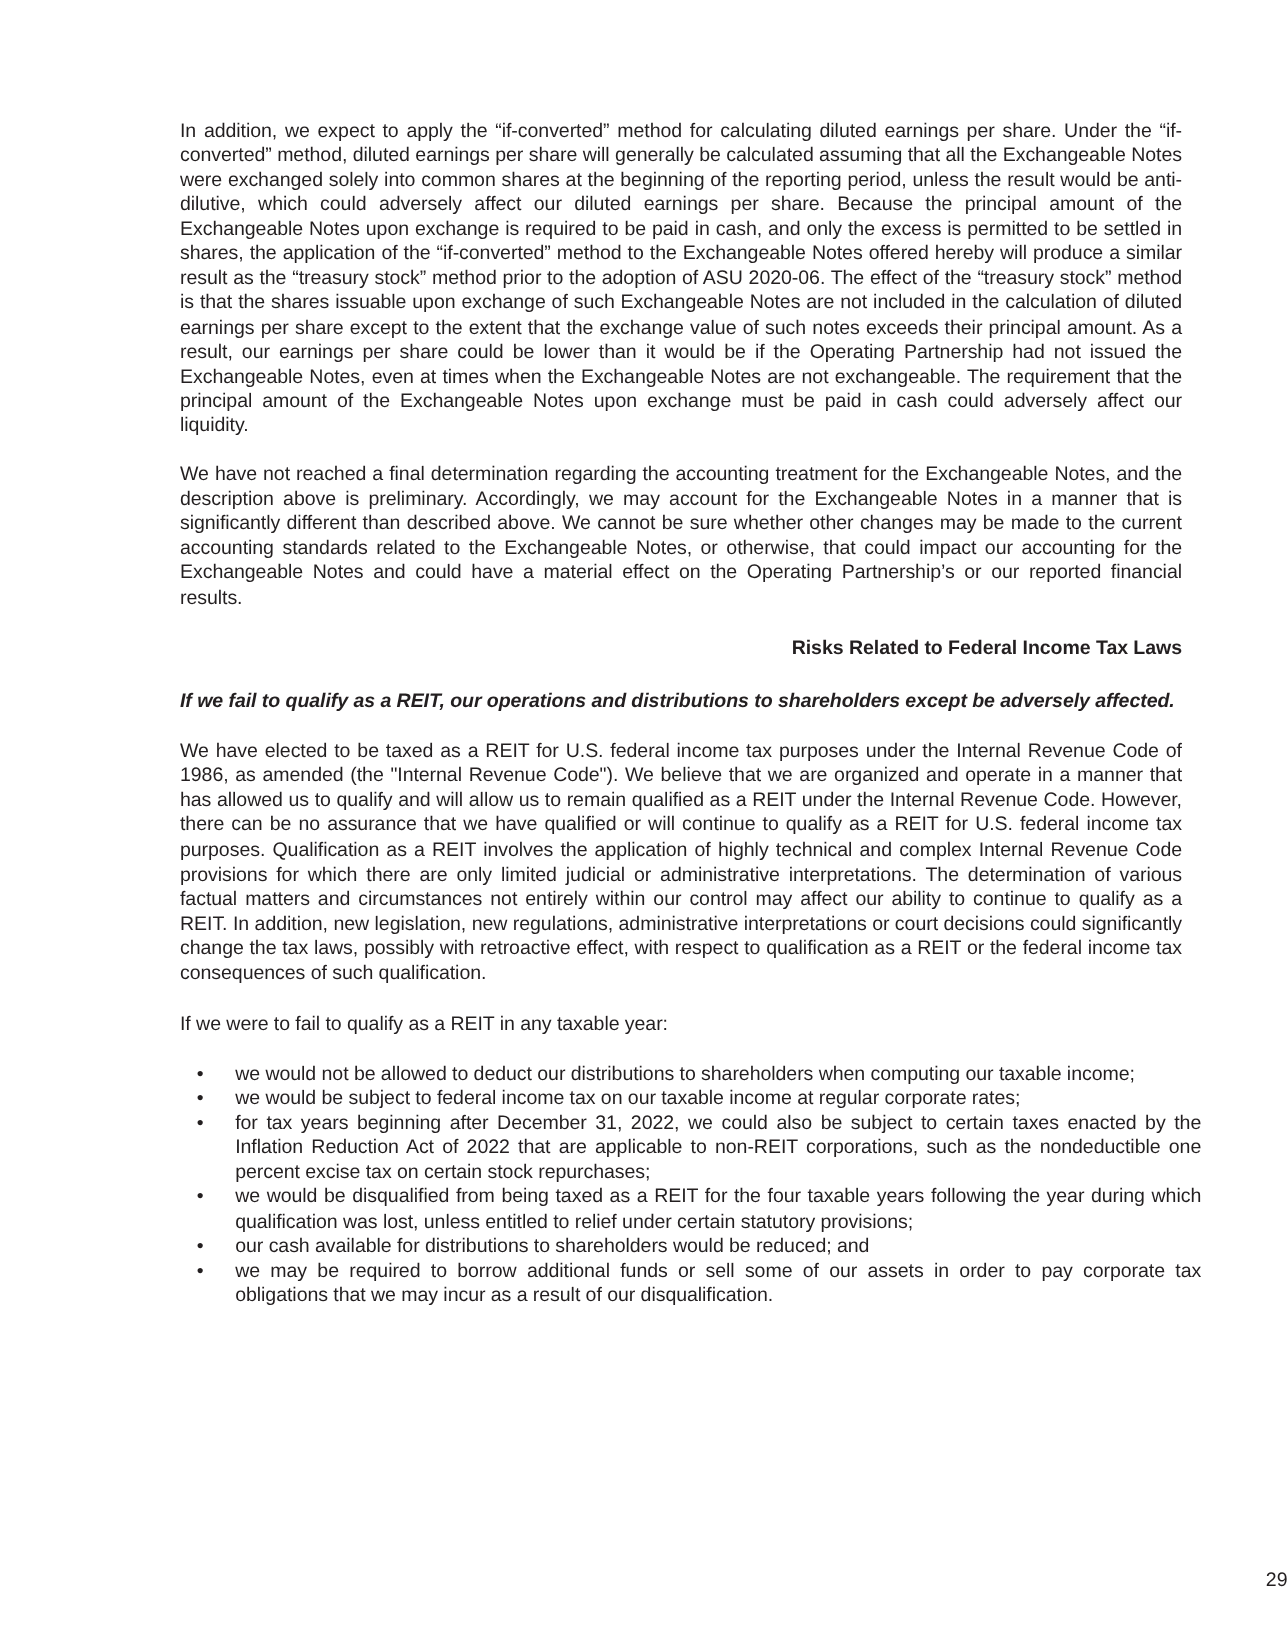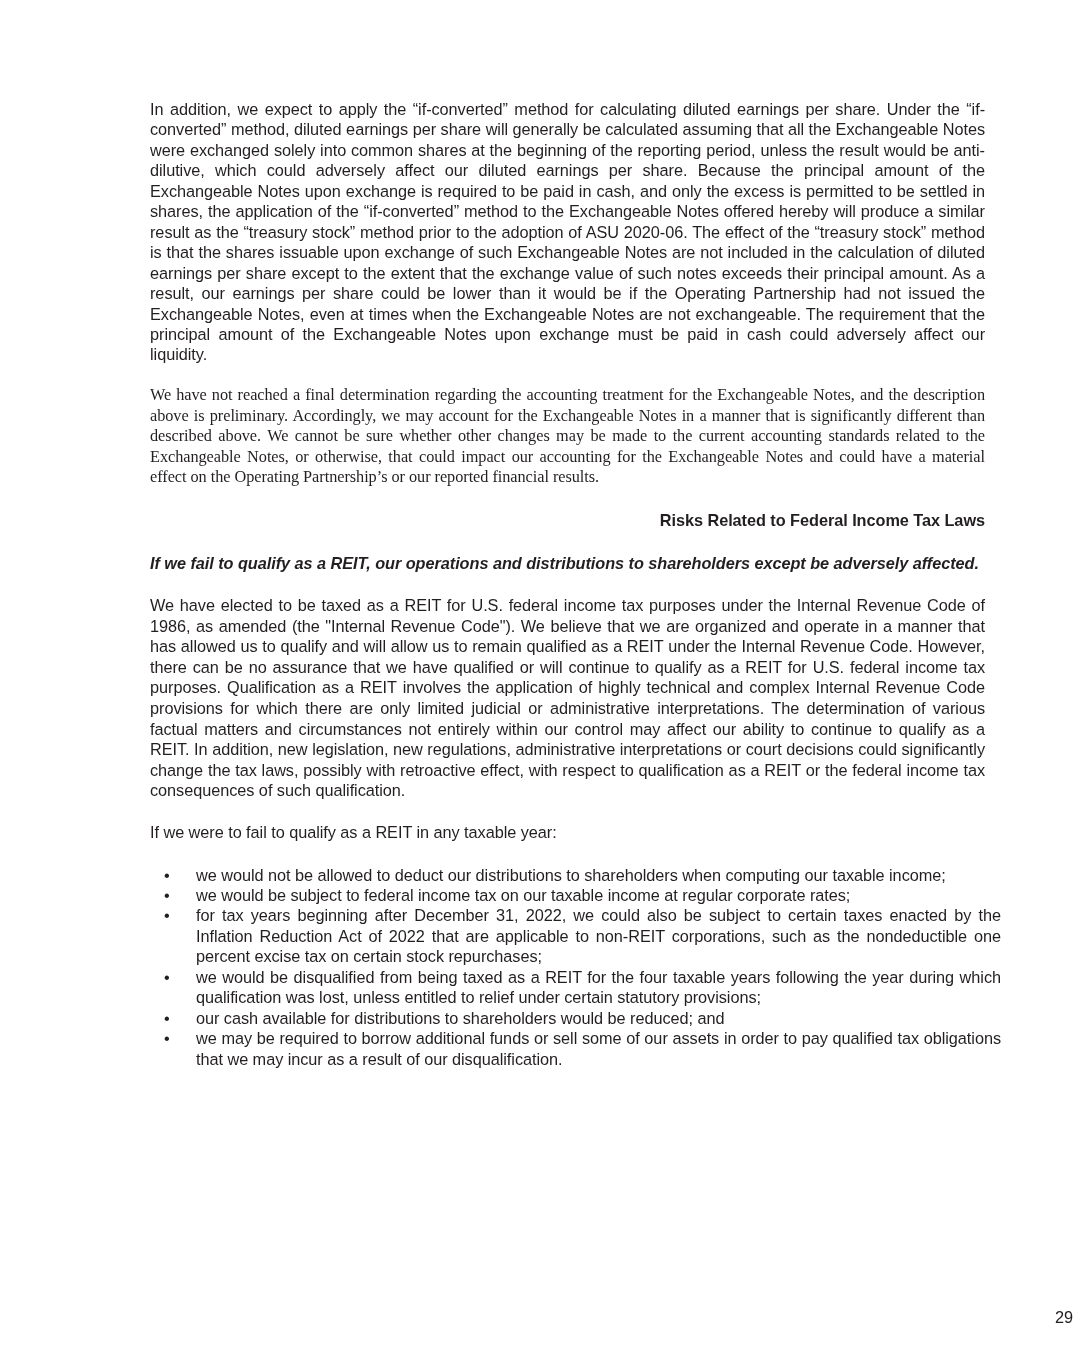--- a/index.html
+++ b/index.html
@@ -22,21 +22,21 @@
       width: 867px;
     }
     p {
       margin: 16px;
       font-size: 16.3px;
       line-height: 20.45px;
       text-align: justify;
       letter-spacing: -0.05px;
     }
     .p1 { }
-    .p2 { margin-top: 20.5px; font-family: Liberation Serif, serif; }
+    .p2 { margin-top: 20.5px; }
     .heading {
       margin-top: 22px;
       font-weight: bold;
       text-align: right;
     }
     .subheading {
       margin-top: 22px;
       font-weight: bold;
       font-style: italic;
       line-height: 22px;
@@ -82,17 +82,17 @@
   <p class="heading">Risks Related to Federal Income Tax Laws</p>
   <p class="subheading">If we fail to qualify as a REIT, our operations and distributions to shareholders except be adversely affected.</p>
   <p class="p3">We have elected to be taxed as a REIT for U.S. federal income tax purposes under the Internal Revenue Code of 1986, as amended (the "Internal Revenue Code"). We believe that we are organized and operate in a manner that has allowed us to qualify and will allow us to remain qualified as a REIT under the Internal Revenue Code. However, there can be no assurance that we have qualified or will continue to qualify as a REIT for U.S. federal income tax purposes.  Qualification as a REIT involves the application of highly technical and complex Internal Revenue Code provisions for which there are only limited judicial or administrative interpretations. The determination of various factual matters and circumstances not entirely within our control may affect our ability to continue to qualify as a REIT. In addition, new legislation, new regulations, administrative interpretations or court decisions could significantly change the tax laws, possibly with retroactive effect, with respect to qualification as a REIT or the federal income tax consequences of such qualification.</p>
   <p class="p4">If we were to fail to qualify as a REIT in any taxable year:</p>
   <ul class="bullets">
     <li><span class="bullet">•</span><span>we would not be allowed to deduct our distributions to shareholders when computing our taxable income;</span></li>
     <li><span class="bullet">•</span><span>we would be subject to federal income tax on our taxable income at regular corporate rates;</span></li>
     <li><span class="bullet">•</span><span>for tax years beginning after December 31, 2022, we could also be subject to certain taxes enacted by the Inflation Reduction Act of 2022 that are applicable to non-REIT corporations, such as the nondeductible one percent excise tax on certain stock repurchases;</span></li>
     <li><span class="bullet">•</span><span>we would be disqualified from being taxed as a REIT for the four taxable years following the year during which qualification was lost, unless entitled to relief under certain statutory provisions;</span></li>
     <li><span class="bullet">•</span><span>our cash available for distributions to shareholders would be reduced; and</span></li>
-    <li><span class="bullet">•</span><span>we may be required to borrow additional funds or sell some of our assets in order to pay qualified tax obligations that we may incur as a result of our disqualification.</span></li>
+    <li><span class="bullet">•</span><span>we may be required to borrow additional funds or sell some of our assets in order to pay corporate tax obligations that we may incur as a result of our disqualification.</span></li>
   </ul>
 </div>
 
 <div class="page-number">29</div>
 
 </body></html>

